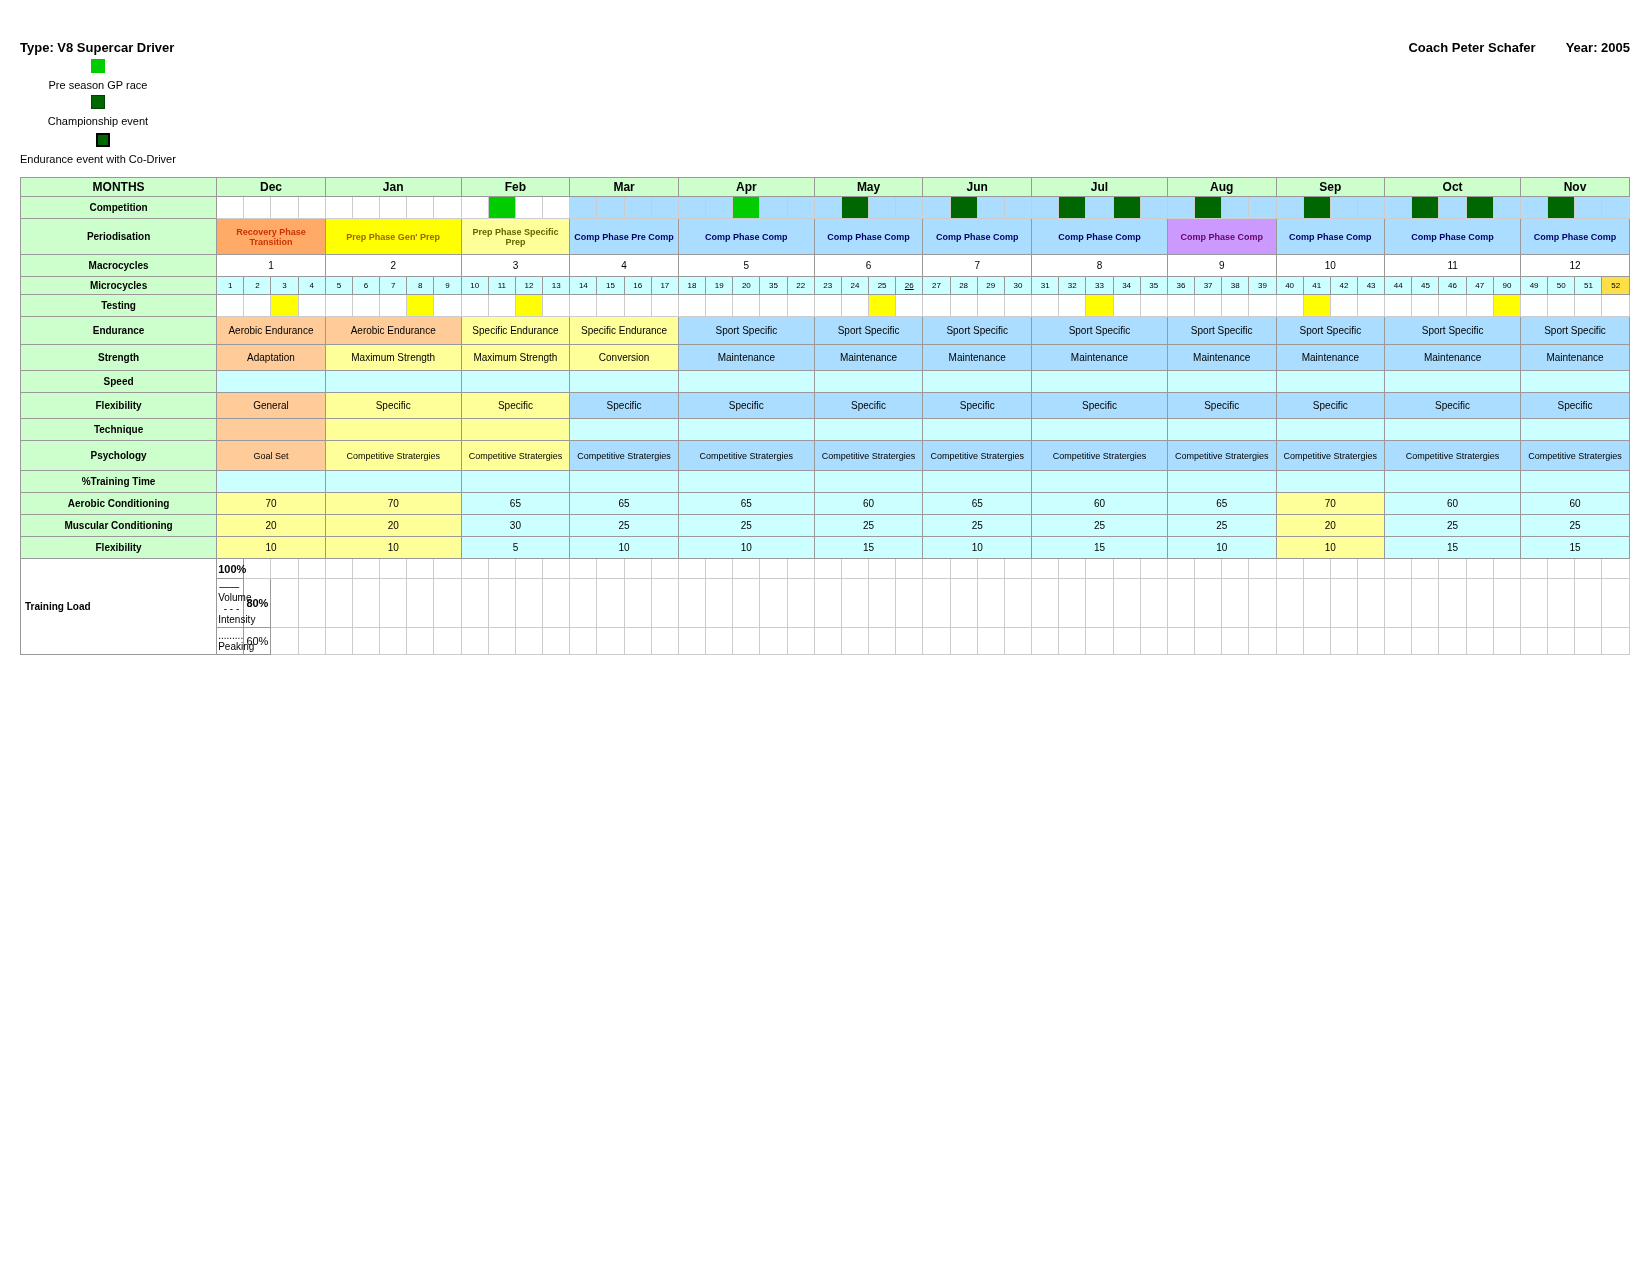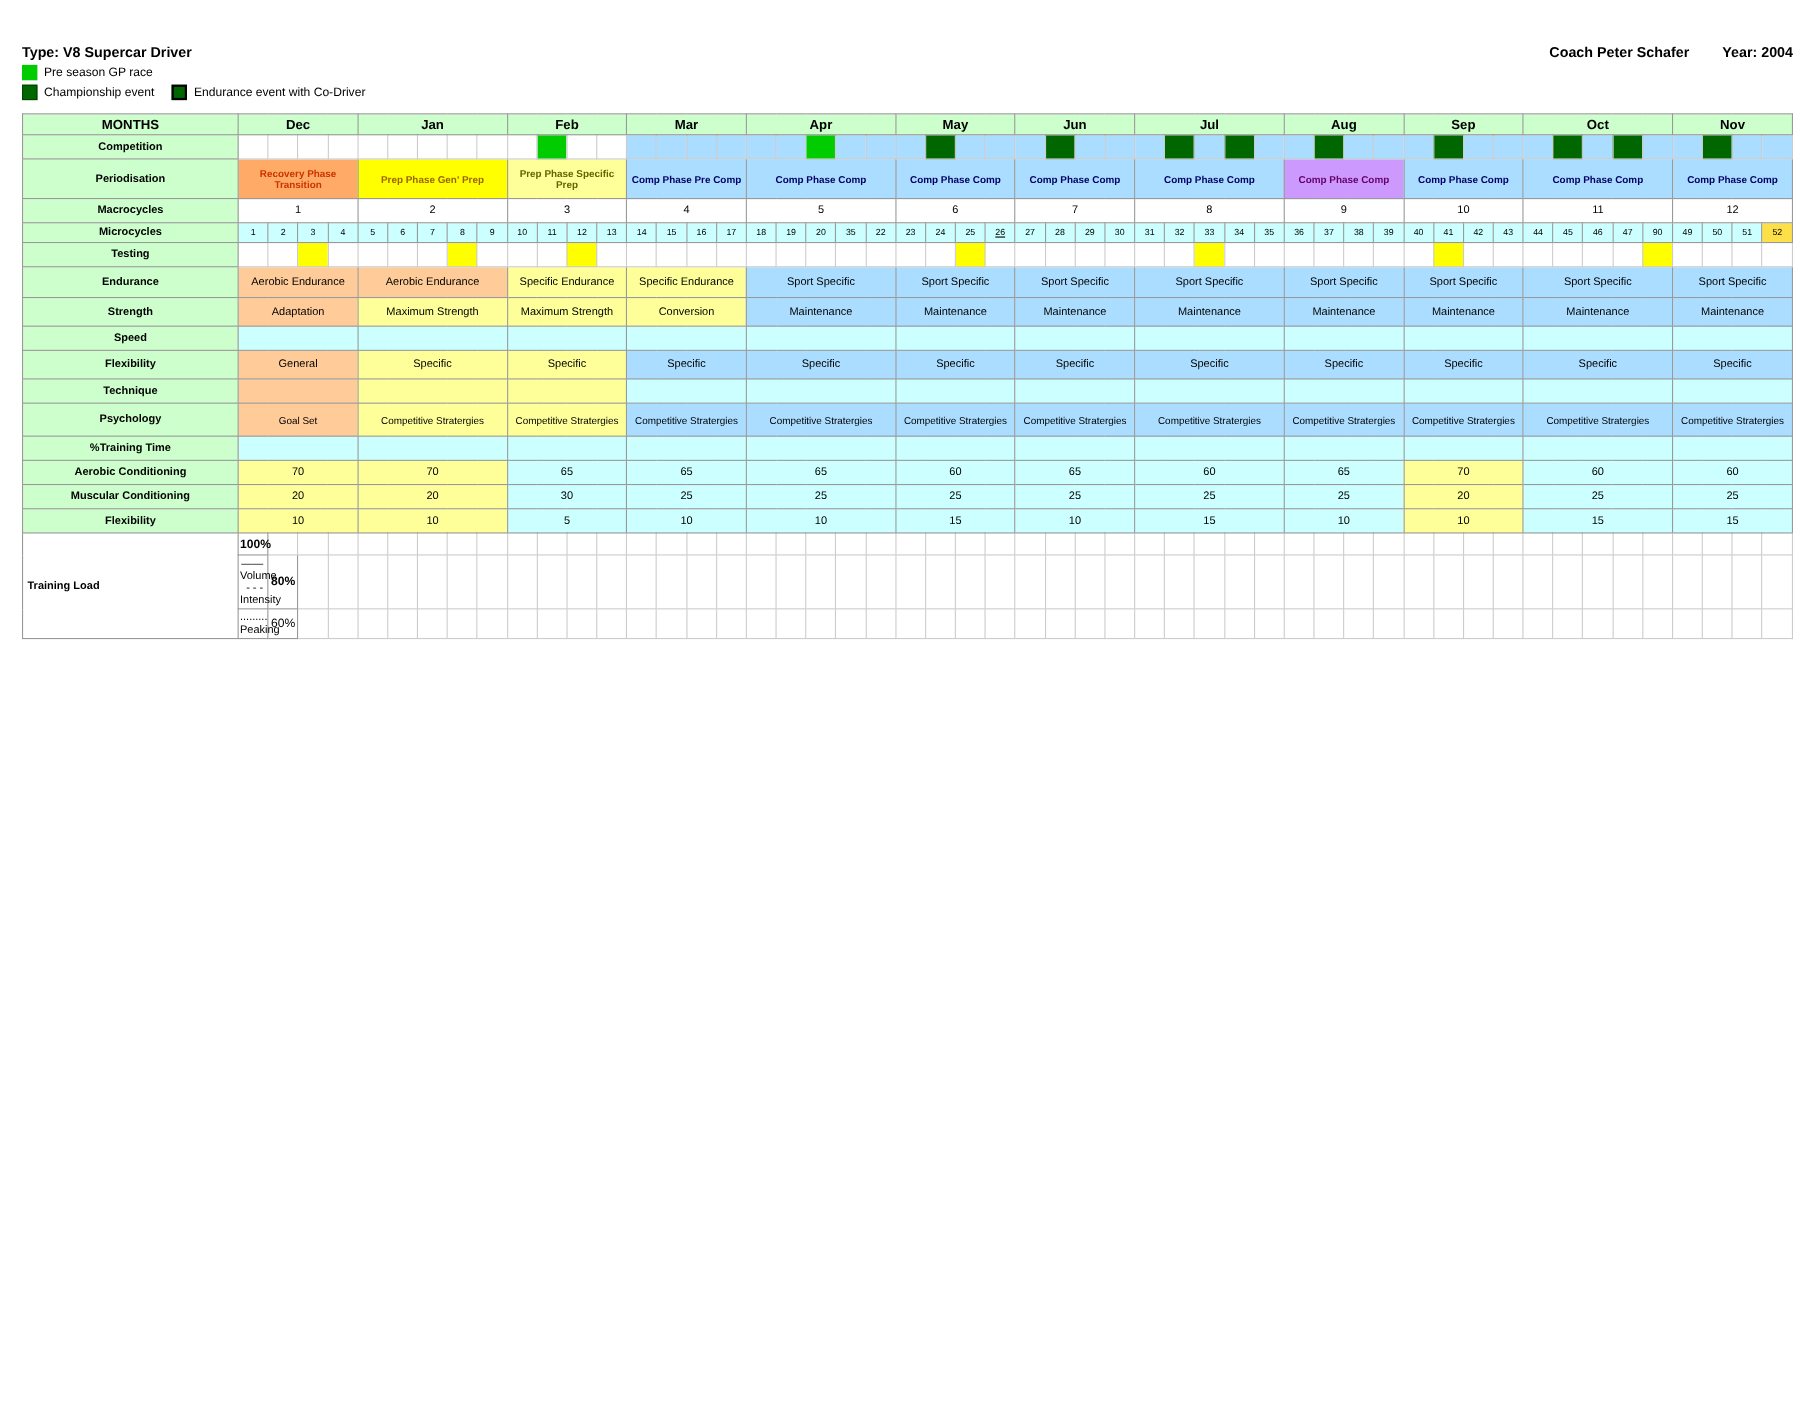--- a/index.html
+++ b/index.html
@@ -1,21 +1,21 @@
 <!DOCTYPE html>
 <html><head>
   <meta charset="utf-8">
   <style>
     * { box-sizing: border-box; margin: 0; padding: 0; }
     body { background: #ffffff; font-family: Arial, sans-serif; font-size: 11px; padding: 40px 20px; }
     
     .header { display: flex; align-items: flex-start; margin-bottom: 12px; gap: 20px; }
     .header-left { display: flex; flex-direction: column; gap: 4px; }
     .header-title { font-weight: bold; font-size: 13px; }
-    .legend-row { display: flex; align-items: center; gap: 6px; font-size: 11px; }
+    .legend-row { display: flex; align-items: center; gap: 6px; font-size: 11px; flex-direction: column; }
     .legend-box { width: 14px; height: 14px; display: inline-block; }
     .legend-box.green { background: #00cc00; }
     .legend-box.dark-green { background: #006600; border: 1px solid #004400; }
     .header-right { margin-left: auto; display: flex; gap: 30px; font-weight: bold; font-size: 13px; }
 
     table { border-collapse: collapse; width: 100%; table-layout: fixed; }
     td, th { border: 1px solid #999; text-align: center; vertical-align: middle; padding: 2px 1px; font-size: 10px; }
 
     .row-header { font-weight: bold; background: #ccffcc; text-align: center; width: 130px; }
     .months-header { background: #ccffcc; font-weight: bold; font-size: 12px; }
@@ -37,21 +37,21 @@
     </div>
     <div class="legend-row">
       <span class="legend-box dark-green"></span>
       <span>Championship event</span>
       <span class="legend-box dark-green" style="margin-left:10px;border:2px solid #000;"></span>
       <span>Endurance event with Co-Driver</span>
     </div>
   </div>
   <div class="header-right">
     <span>Coach Peter Schafer</span>
-    <span>Year: 2004</span>
+    <span>Year: 2005</span>
   </div>
 </div>
 
 <table>
 
   <colgroup>
     <col style="width:130px">
 
     <col style="width:18px">
       <col style="width:18px">

